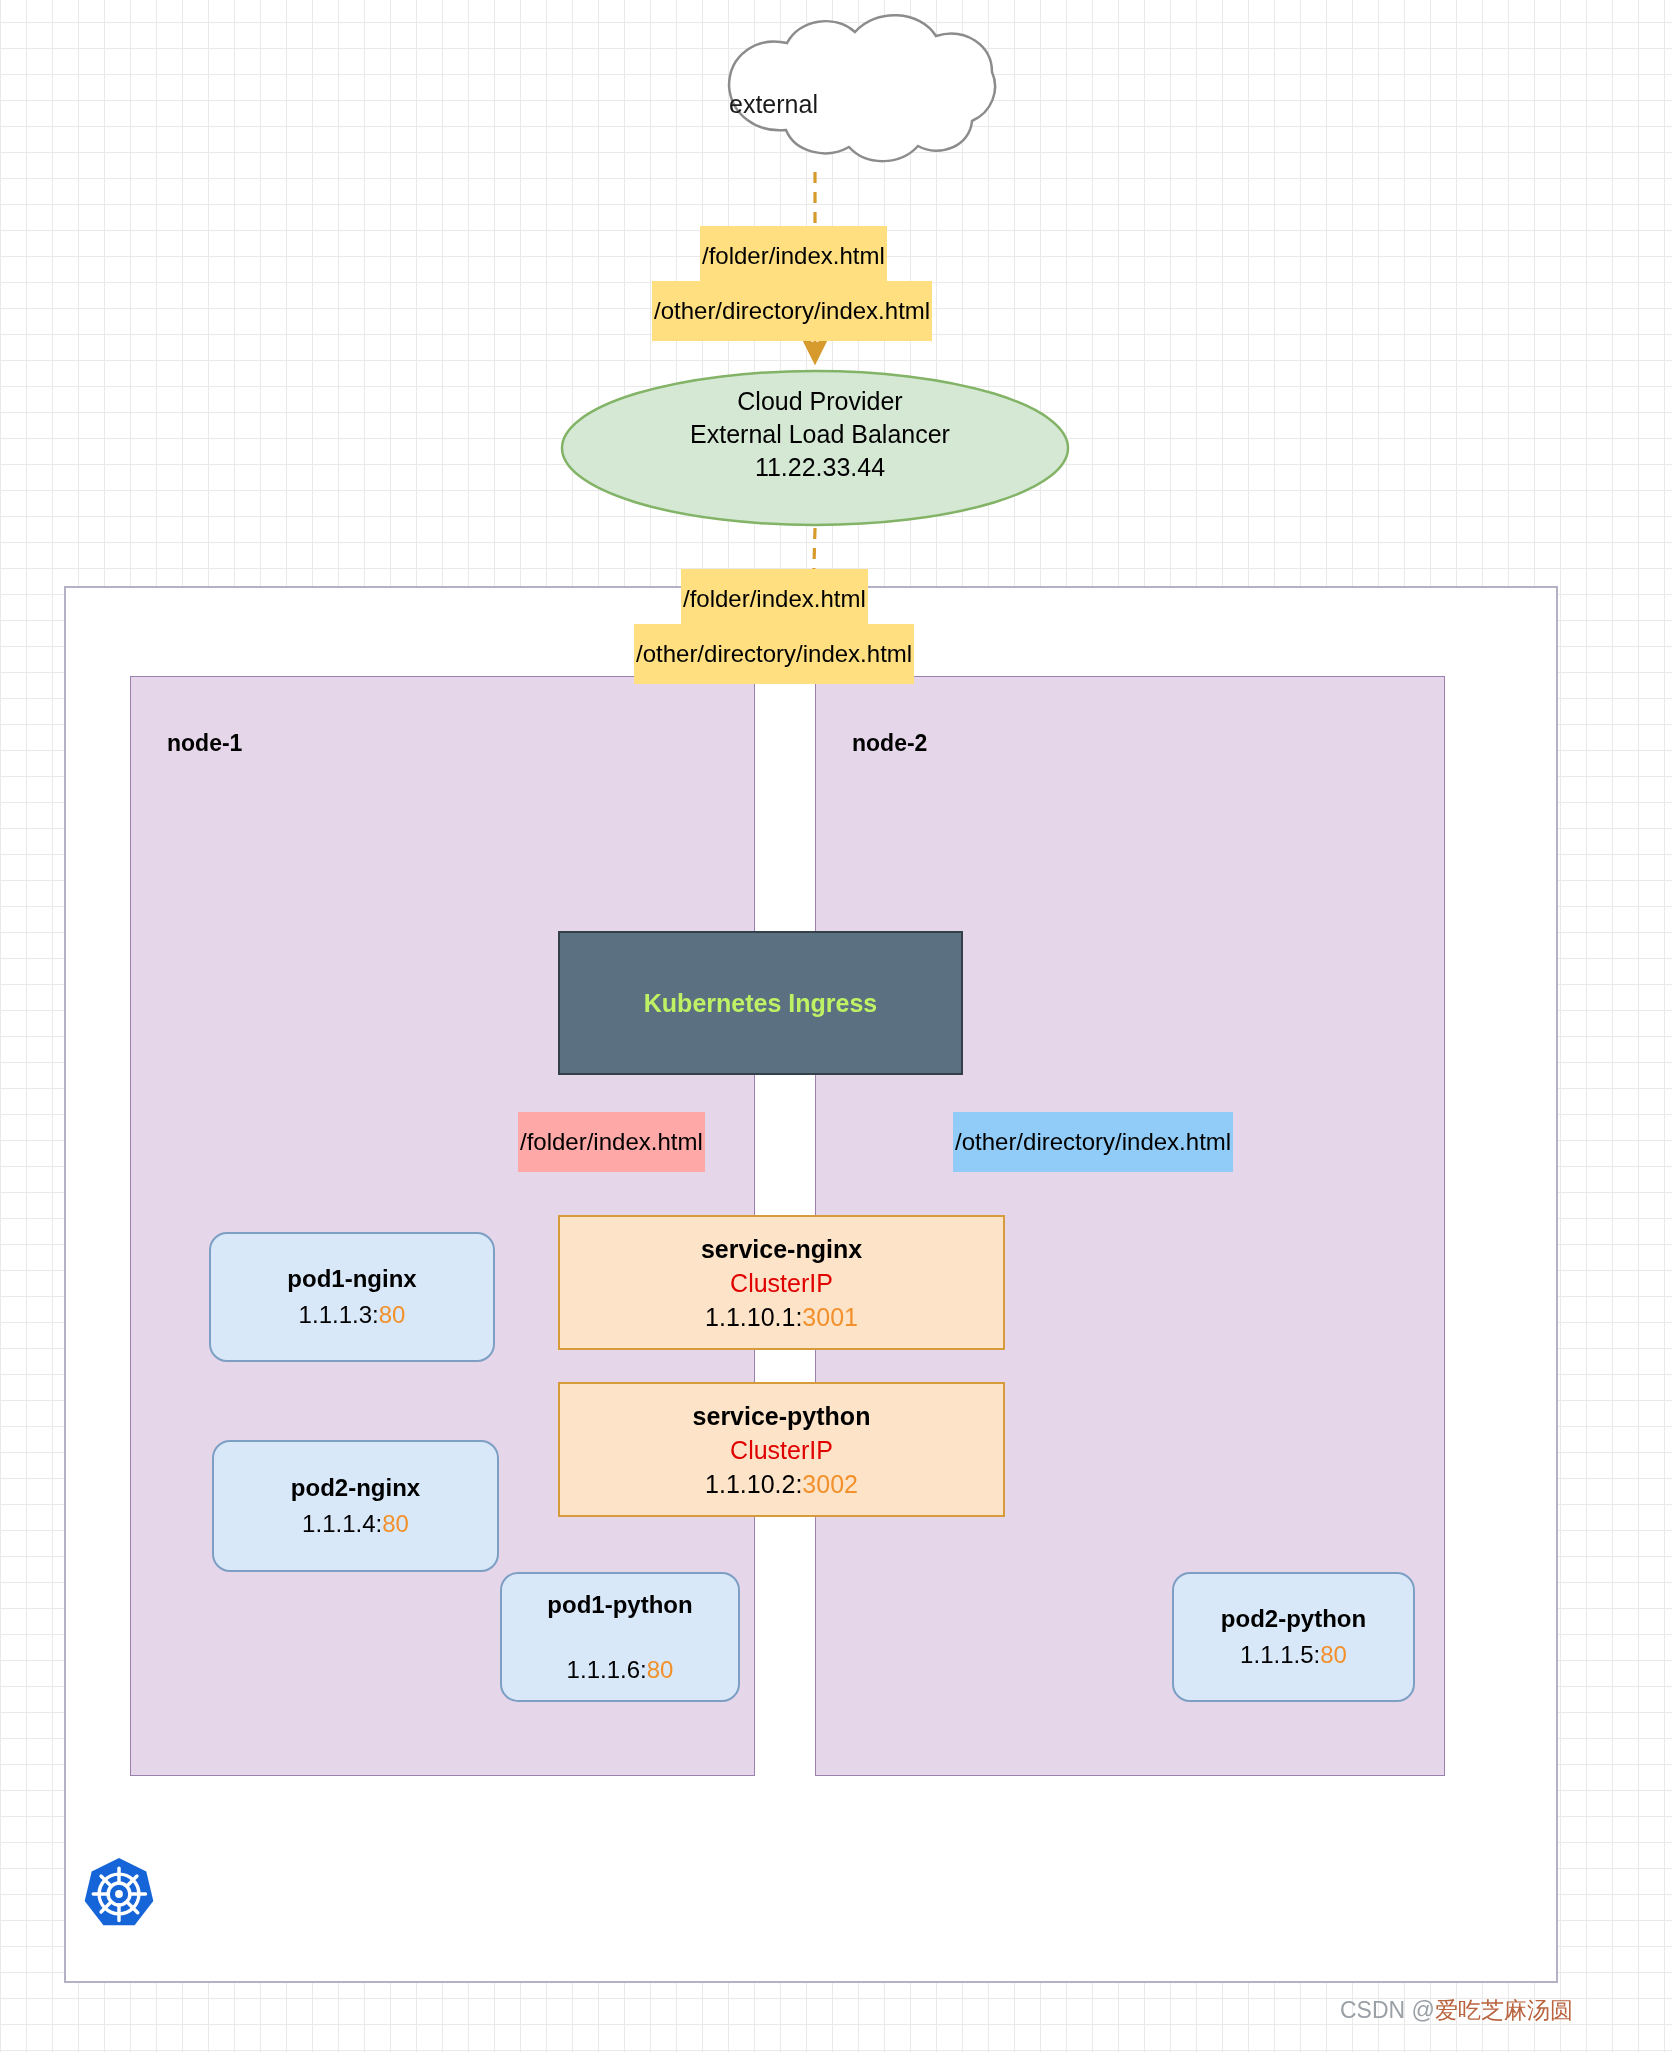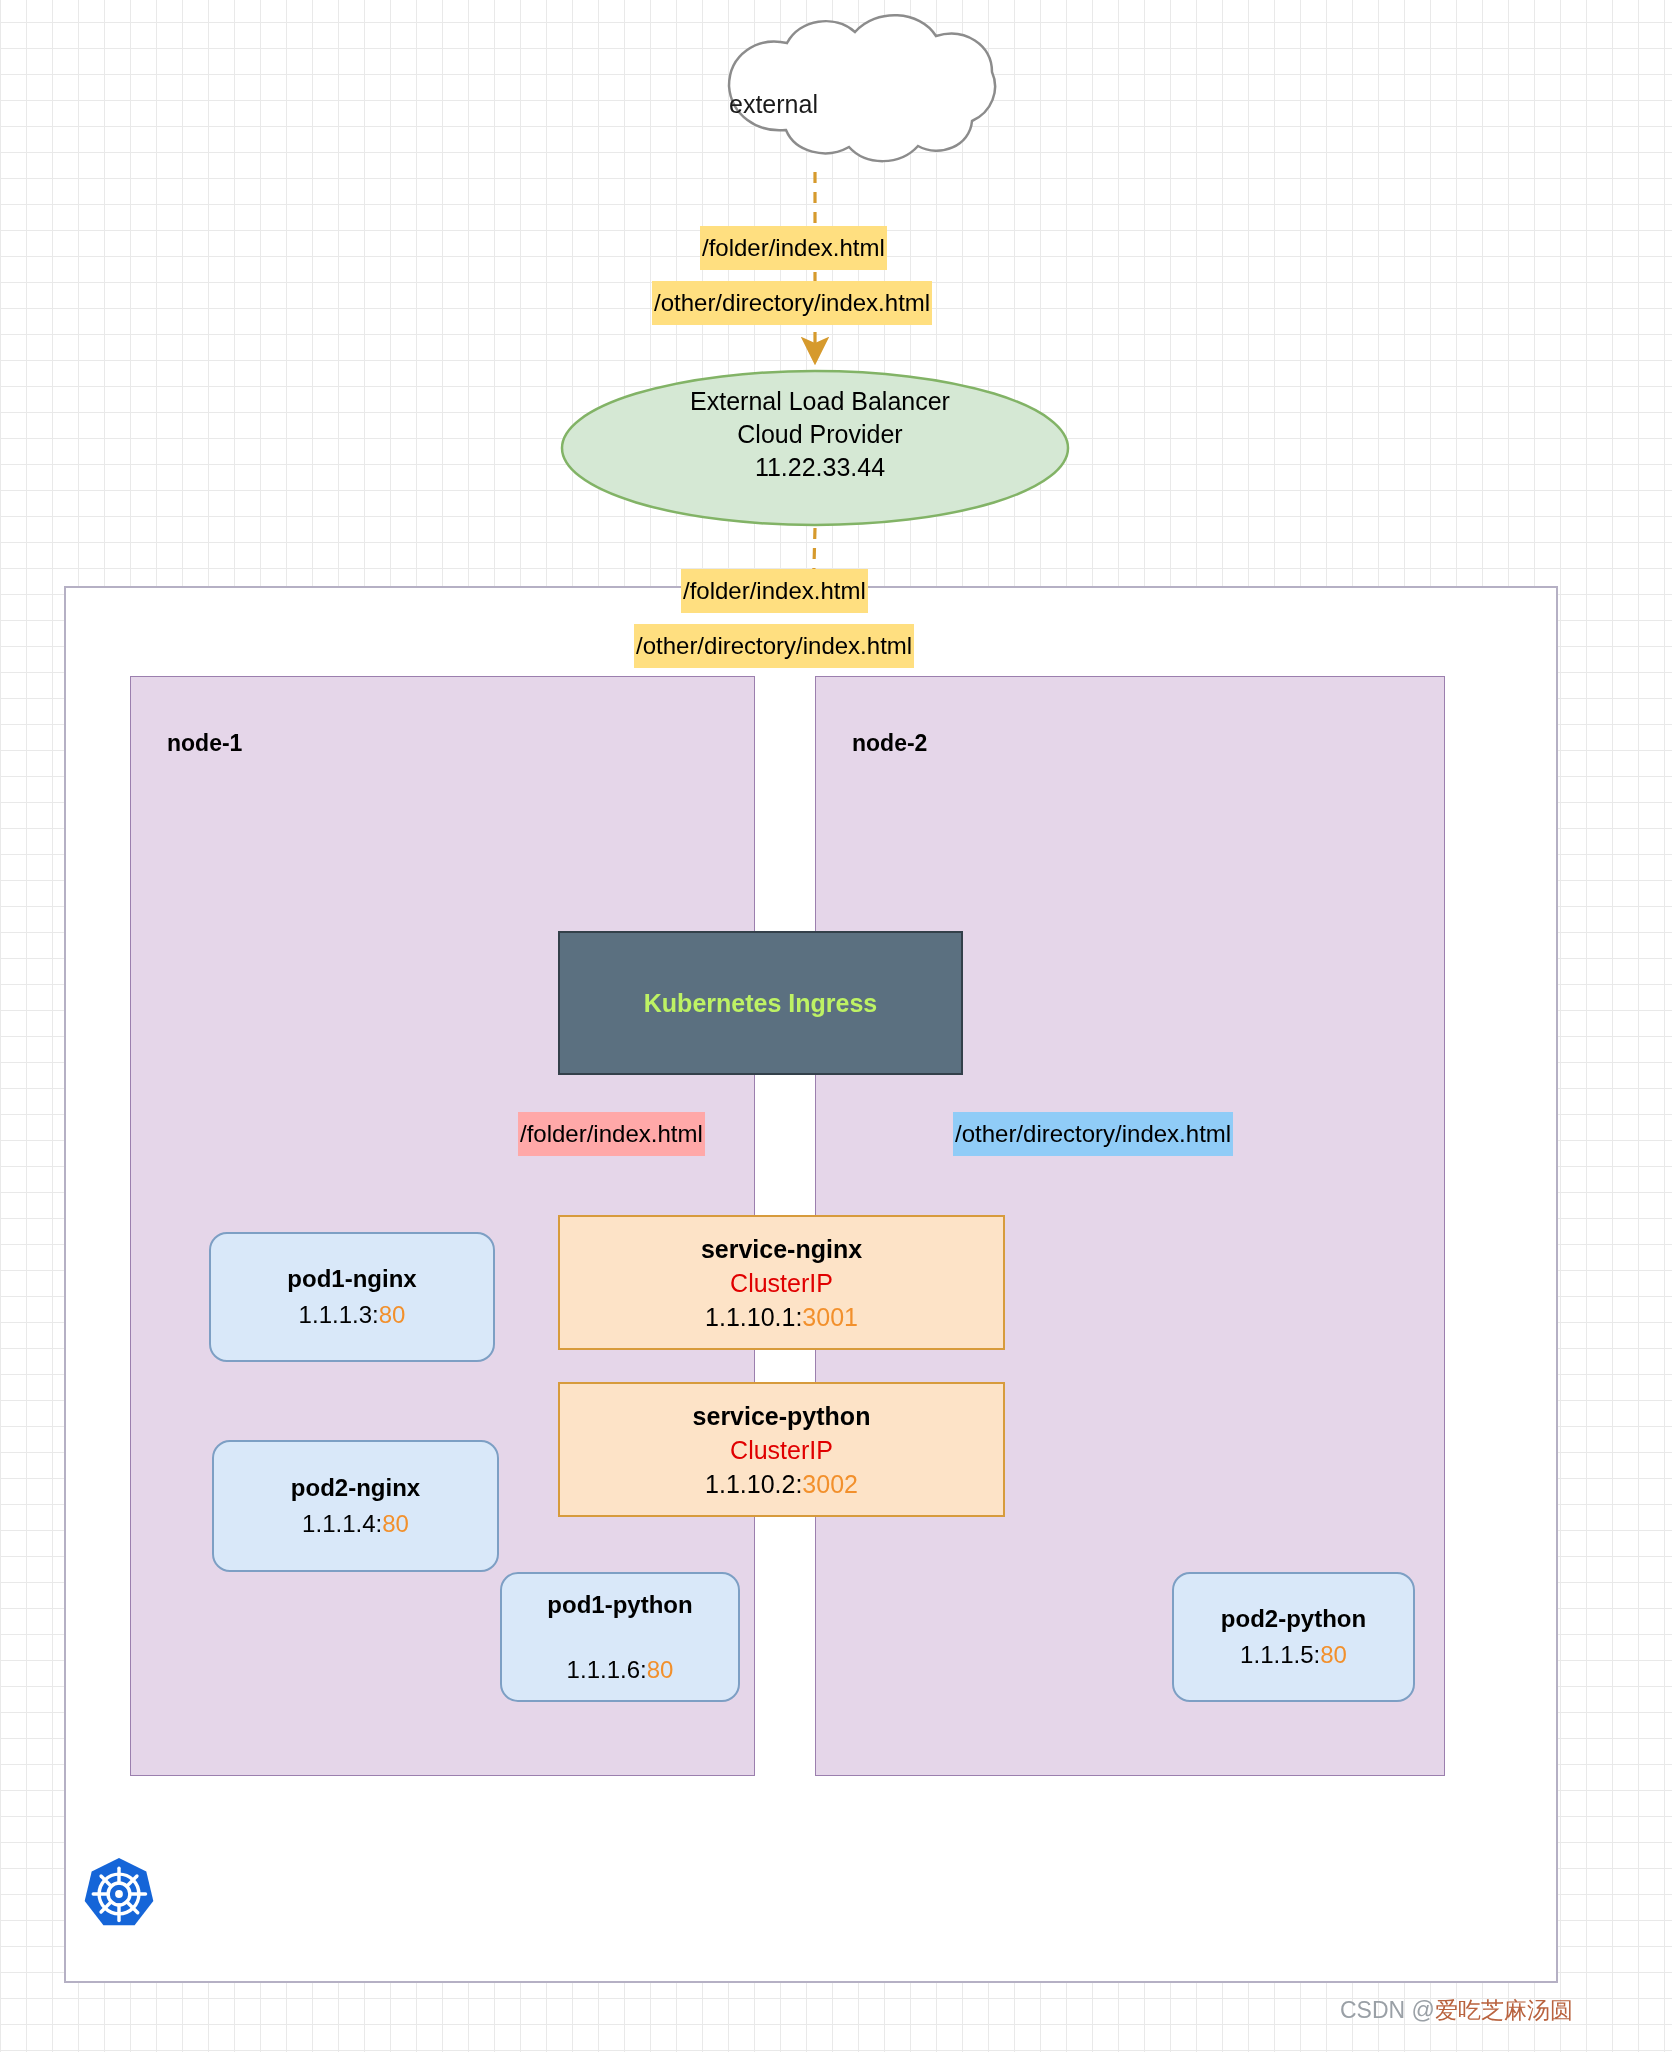--- a/index.html
+++ b/index.html
@@ -75,21 +75,21 @@
     line-height: 33px;
     color: #000000;
   }
 
   
   .hl {
     position: absolute;
     font-size: 24px;
     color: #000000;
     white-space: nowrap;
-    padding: 8px 2px;
+    padding: 16px 2px;
     text-align: center;
   }
   .hl-yellow { background: #ffdf80; }
   .hl-pink   { background: #ffa8a8; }
   .hl-blue   { background: #90ccf7; }
 
   
   .ingress-box {
     left: 558px; top: 931px;
     width: 405px; height: 144px;
@@ -219,22 +219,22 @@
   </div>
 
   <div class="node-abs" style="left:729px;top:90px;width:272px;height:40px;">
     <div class="cloud-text">external</div>
   </div>
 
   <div class="hl hl-yellow" style="left:700px;top:226px;">/folder/index.html</div>
   <div class="hl hl-yellow" style="left:652px;top:281px;">/other/directory/index.html</div>
 
   <div class="node-abs ellipse-text">
+    <div>Cloud Provider</div>
     <div>External Load Balancer</div>
-    <div>Cloud Provider</div>
     <div>11.22.33.44</div>
   </div>
 
   <div class="hl hl-yellow" style="left:681px;top:569px;">/folder/index.html</div>
   <div class="hl hl-yellow" style="left:634px;top:624px;">/other/directory/index.html</div>
 
   <div class="node-abs ingress-box">
     <span class="ingress-label">Kubernetes Ingress</span>
   </div>
 

